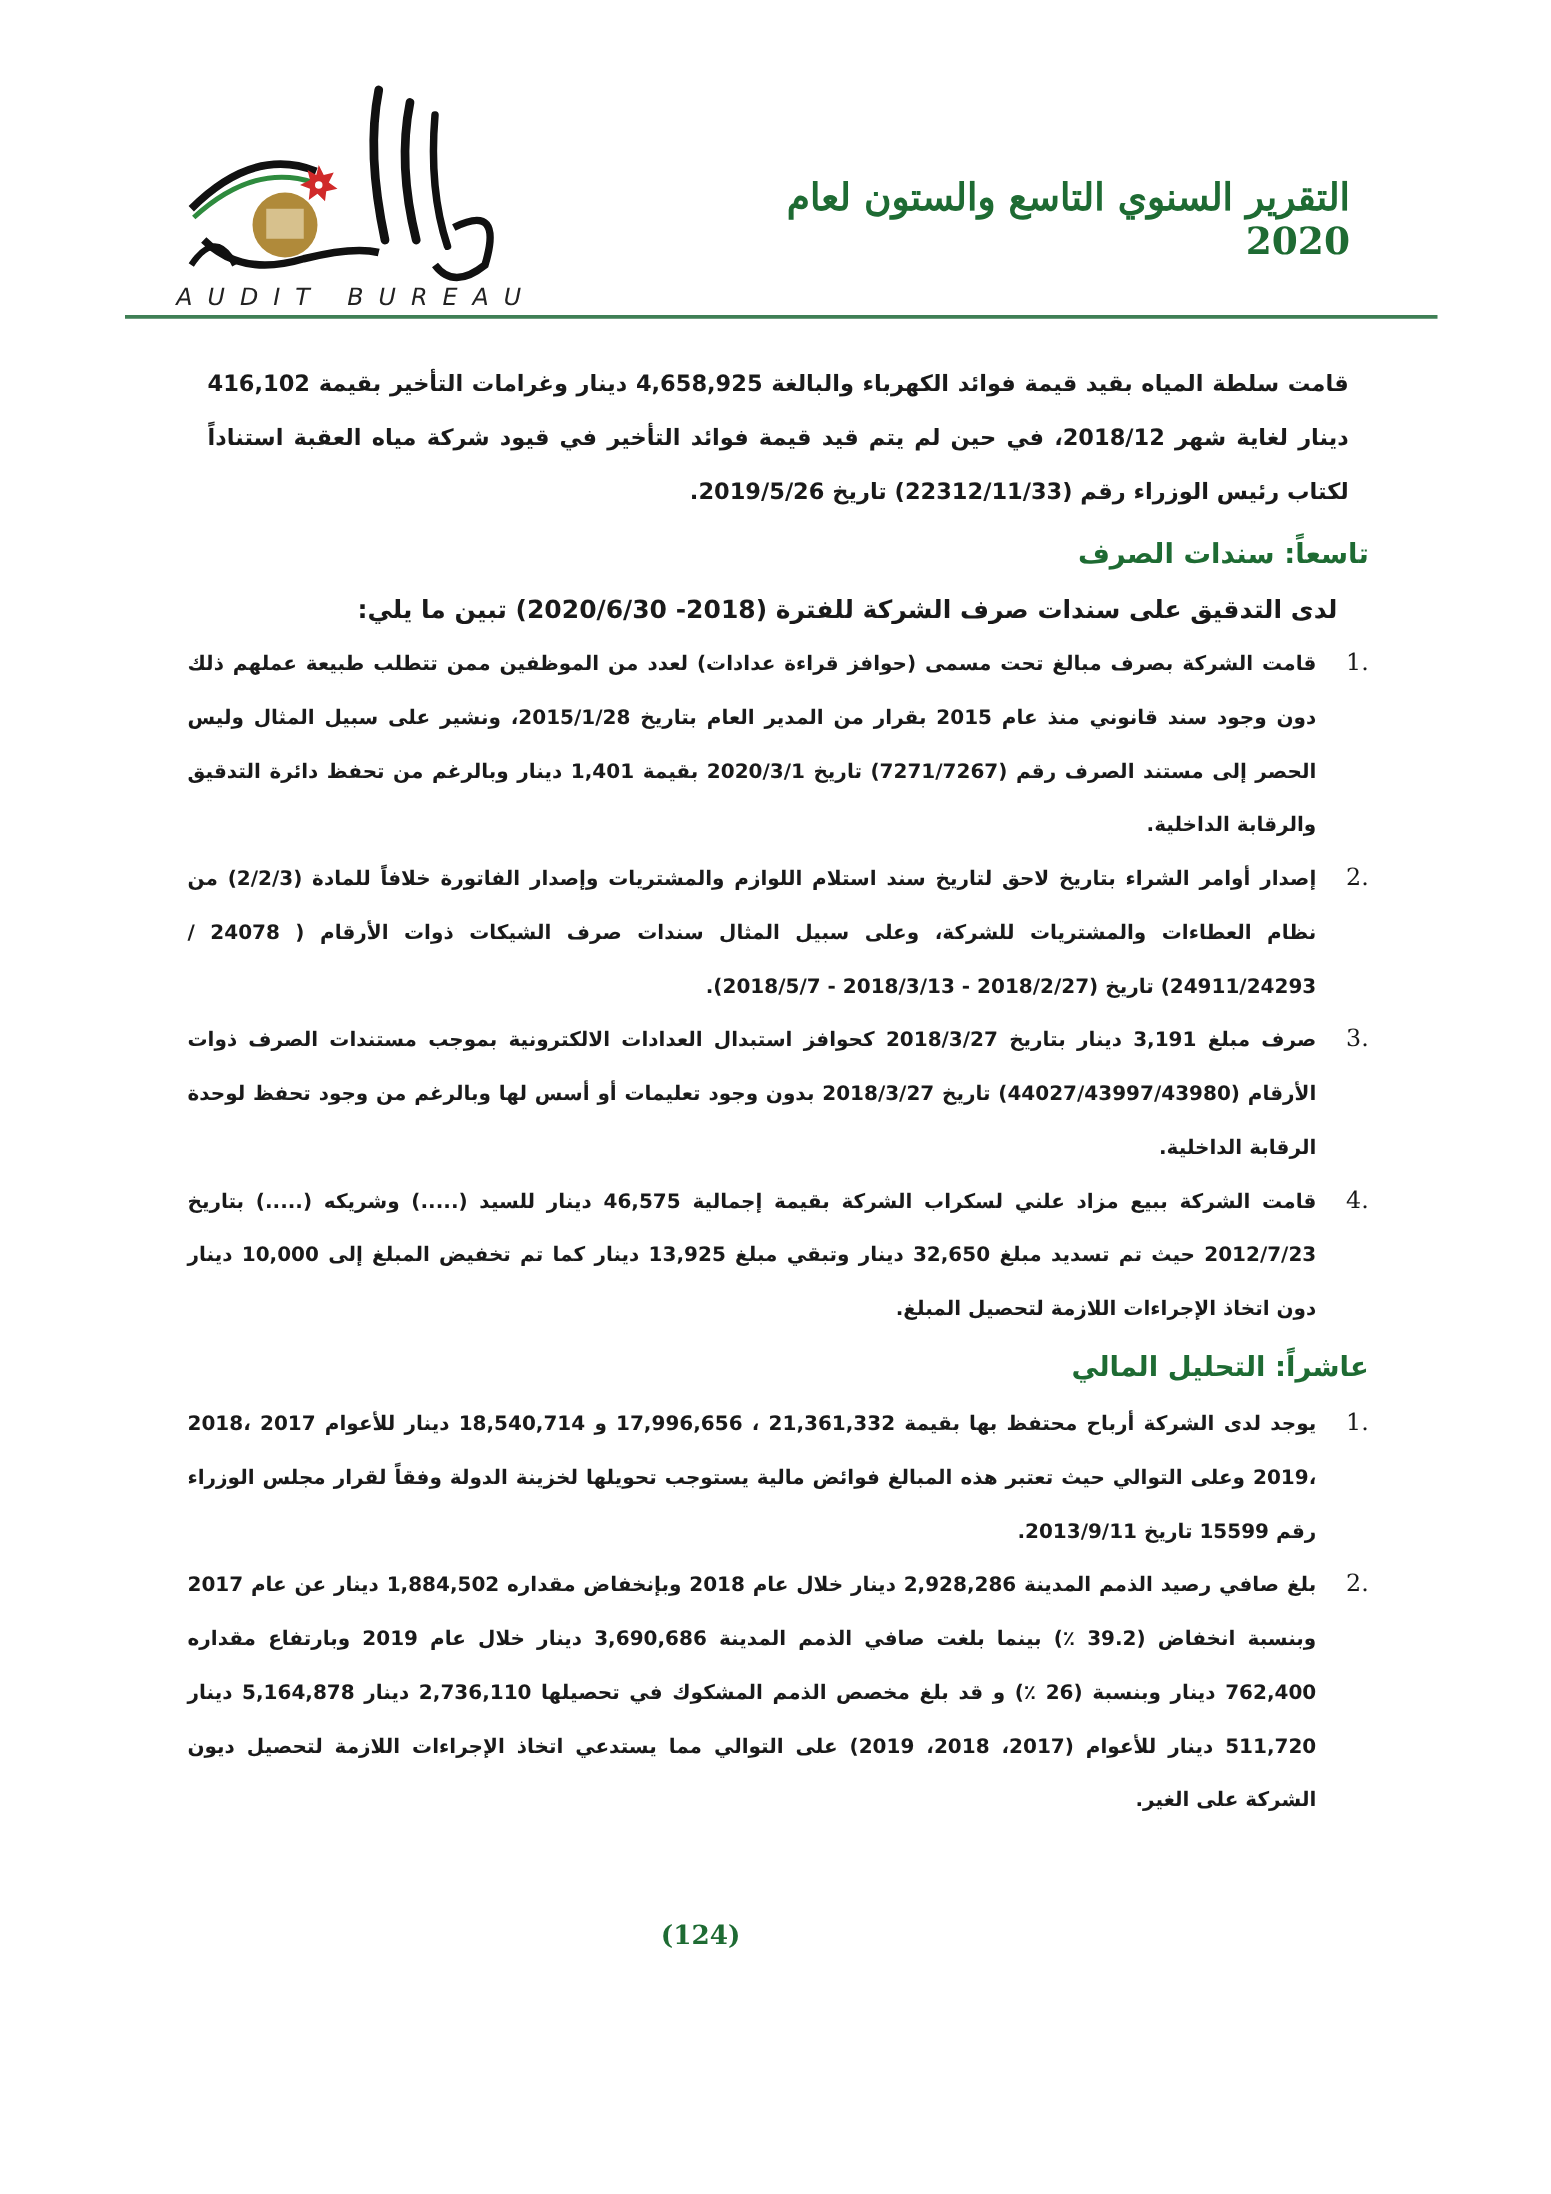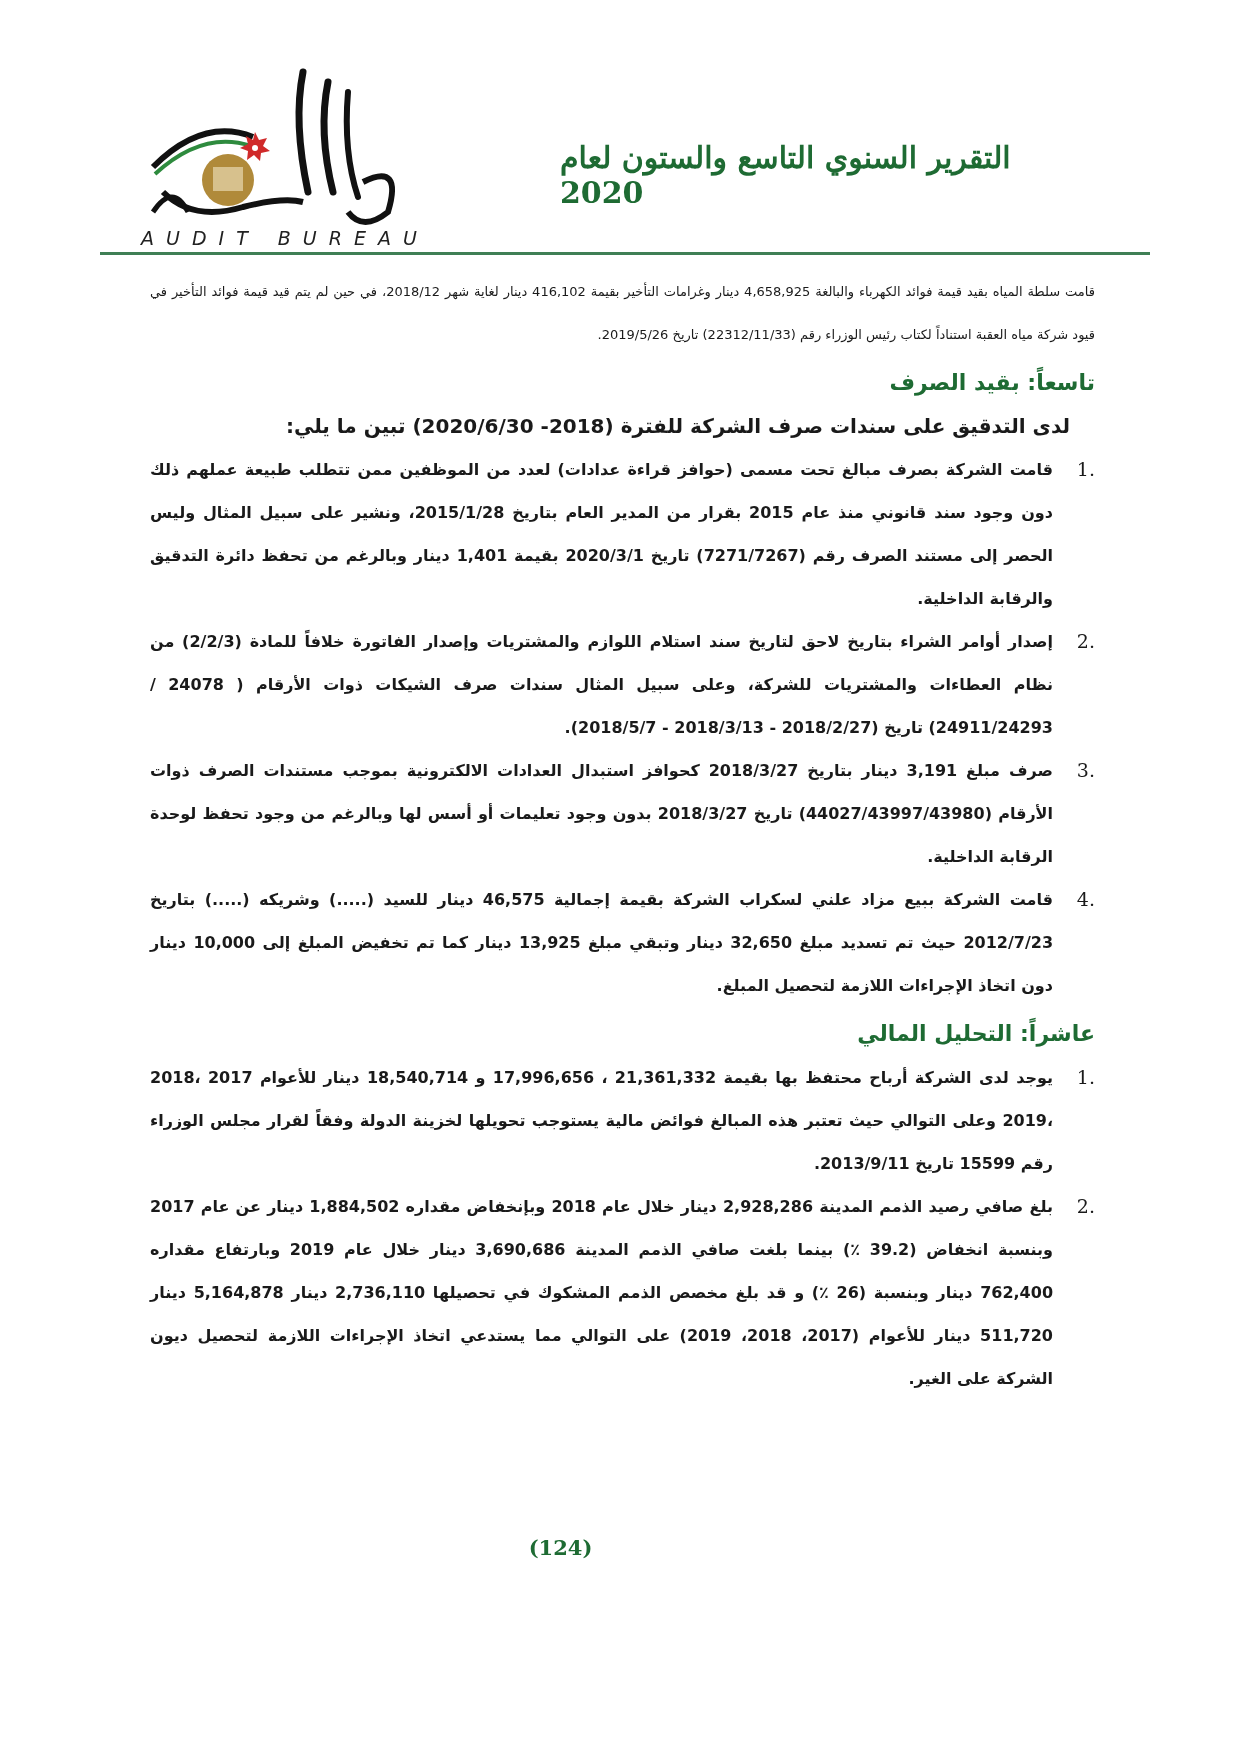--- a/index.html
+++ b/index.html
@@ -4,30 +4,30 @@
 <style>
   html, body { margin: 0; padding: 0; background: #ffffff; }
   body { width: 1241px; height: 1755px; position: relative; overflow: hidden;
          font-family: "DejaVu Sans", sans-serif; color: #1a1a1a; }
   .header { position: absolute; left: 0; top: 0; width: 1241px; height: 260px; }
   .logo { position: absolute; left: 133px; top: 62px; width: 300px; height: 190px; font-style: italic; }
   .logo-caption { position: absolute; left: 8px; top: 165px; width: 290px;
                   font-family: "DejaVu Sans", sans-serif; font-size: 19px;
                   letter-spacing: 12px; color: #222; }
   .report-title { position: absolute; left: 560px; top: 140px; width: 520px;
-                  direction: rtl; text-align: left;
+                  direction: rtl; text-align: right;
                   font-family: "DejaVu Serif", serif; font-weight: bold;
                   font-size: 30px; color: #1e6b33; }
   .header-rule { position: absolute; left: 100px; top: 252px; width: 1050px; height: 3px;
                  background: #3f7f55; }
   .content { position: absolute; left: 150px; top: 270px; width: 945px; direction: rtl; }
   .section-title { font-family: "DejaVu Sans", sans-serif; font-weight: bold; font-size: 22px;
                    color: #1e6b33; margin: 0 0 10px -30px; text-align: right; }
-  .para { font-size: 13px; line-height: 43px; text-align: justify; text-align-last: right;
-          font-weight: normal; margin: 0; }
+  .para { font-size: 18px; line-height: 43px; text-align: justify; text-align-last: right;
+          font-weight: bold; margin: 16px; }
   .intro { font-size: 20px; line-height: 43px; font-weight: bold; margin: 8px 25px 0 0; }
   .item { display: flex; flex-direction: row; align-items: flex-start; margin: 0; }
   .item-num { width: 42px; flex: none; font-family: "DejaVu Serif", serif; font-size: 19px;
               line-height: 43px; text-align: right; direction: ltr; padding-left: 0; }
   .item-text { flex: 1; font-size: 16px; line-height: 43px; font-weight: bold;
                text-align: justify; text-align-last: right; }
   .s8 { margin-top: 0; }
   .s9 { margin-top: 14px; }
   .s10 { margin-top: 14px; }
   .page-number { position: absolute; left: 0; width: 1121px; top: 1535px; text-align: center;
@@ -62,21 +62,21 @@
   <div class="header-rule"></div>
 </div>
 
 <div class="content">
 
   <div class="s8">
     <p class="para">قامت سلطة المياه بقيد قيمة فوائد الكهرباء والبالغة 4,658,925 دينار وغرامات التأخير بقيمة 416,102 دينار لغاية شهر 2018/12، في حين لم يتم قيد قيمة فوائد التأخير في قيود شركة مياه العقبة استناداً لكتاب رئيس الوزراء رقم (22312/11/33) تاريخ 2019/5/26.</p>
   </div>
 
   <div class="s9">
-    <div class="section-title">تاسعاً: بقيد الصرف</div>
+    <div class="section-title">تاسعاً: سندات الصرف</div>
     <p class="intro">لدى التدقيق على سندات صرف الشركة للفترة (2018- 2020/6/30) تبين ما يلي:</p>
     <div class="item">
       <div class="item-num">1.</div>
       <div class="item-text">قامت الشركة بصرف مبالغ تحت مسمى (حوافز قراءة عدادات) لعدد من الموظفين ممن تتطلب طبيعة عملهم ذلك دون وجود سند قانوني منذ عام 2015 بقرار من المدير العام بتاريخ 2015/1/28، ونشير على سبيل المثال وليس الحصر إلى مستند الصرف رقم (7271/7267) تاريخ 2020/3/1 بقيمة 1,401 دينار وبالرغم من تحفظ دائرة التدقيق والرقابة الداخلية.</div>
     </div>
     <div class="item">
       <div class="item-num">2.</div>
       <div class="item-text">إصدار أوامر الشراء بتاريخ لاحق لتاريخ سند استلام اللوازم والمشتريات وإصدار الفاتورة خلافاً للمادة (2/2/3) من نظام العطاءات والمشتريات للشركة، وعلى سبيل المثال سندات صرف الشيكات ذوات الأرقام ( 24078 / 24911/24293) تاريخ (2018/2/27 - 2018/3/13 - 2018/5/7).</div>
     </div>
     <div class="item">

